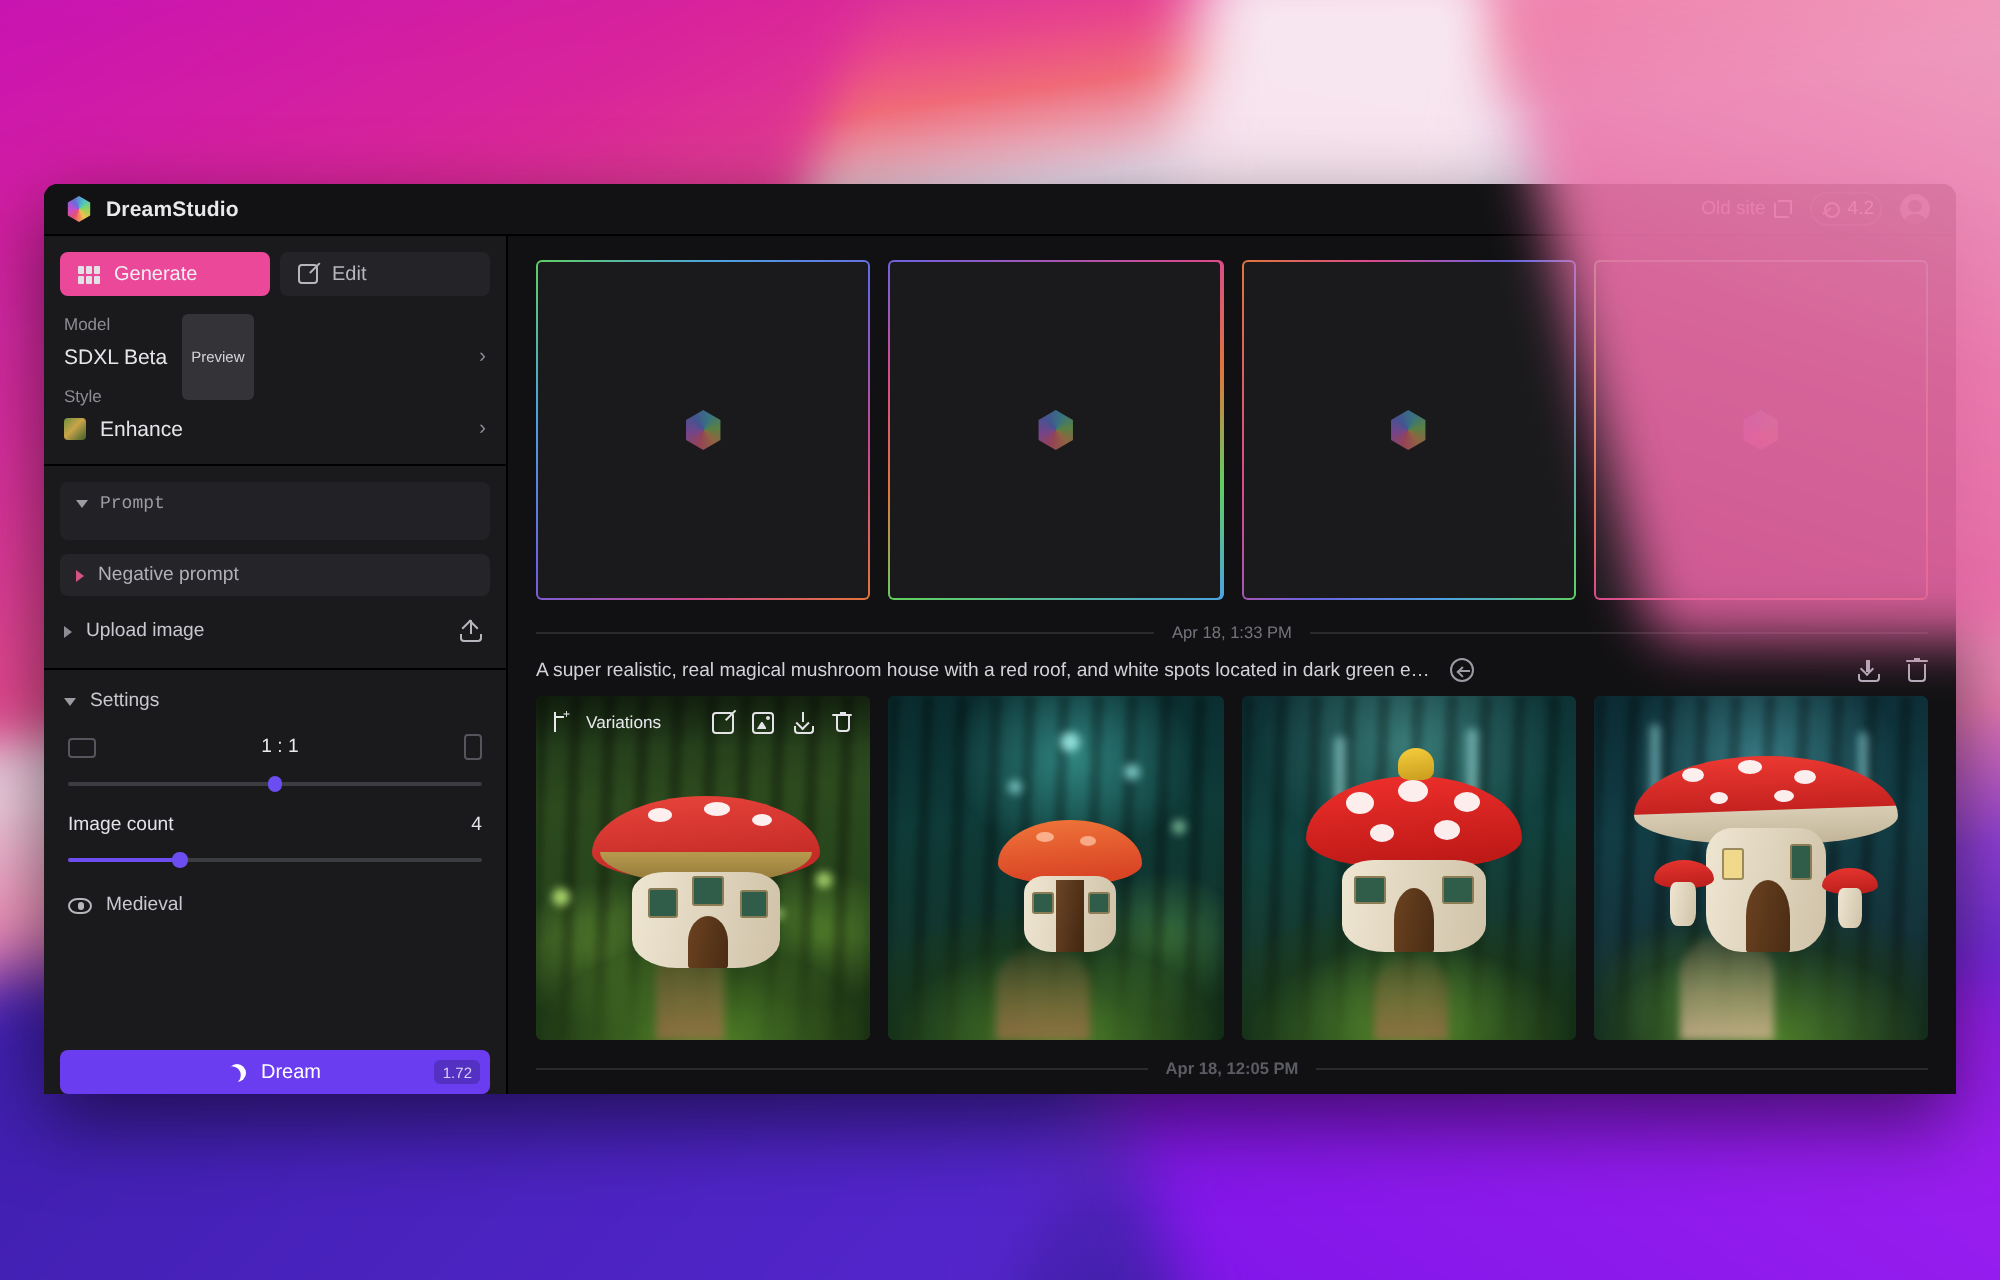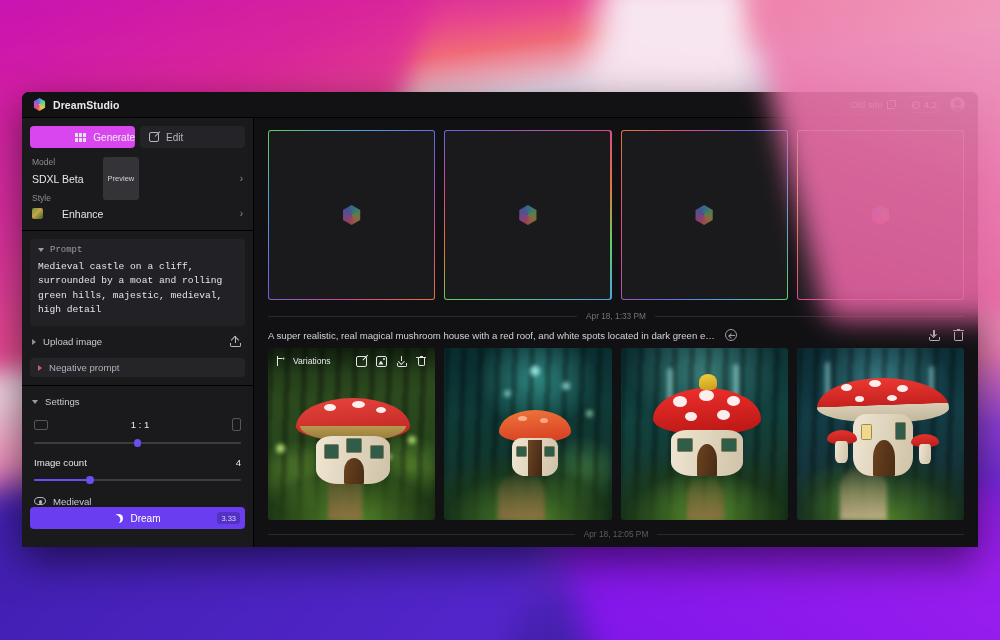--- a/index.html
+++ b/index.html
@@ -97,33 +97,33 @@
     display: flex; flex-direction: column;
     border-right: 1px solid #000;
     padding: 8px 0 0 0;
   }
   #tabs { display: flex; gap: 5px; padding: 0 8px 9px 8px; }
   .tab {
     flex: 1; height: 22px; border-radius: 4px;
     display: flex; align-items: center; gap: 7px; padding-left: 9px;
     font-size: 10px; cursor: pointer;
   }
-  .tab.active { background: #d946ef; color: #f0f0f3; justify-content: flex-end; }
+  .tab.active { background: #ec4899; color: #f0f0f3; }
   .tab.inactive { background: #242428; color: #b6b6bd; }
   .grid-icon { width: 11px; height: 9px; display: grid; grid-template-columns: repeat(3,1fr);
     grid-template-rows: repeat(2,1fr); gap: 1px; }
   .grid-icon i { background: #e2e2e6; border-radius: .5px; }
   .pencil-icon { width: 10px; height: 10px; border: 1.1px solid #b6b6bd; border-radius: 2px; position: relative; }
   .pencil-icon::after { content:""; position:absolute; right:-2px; top:-2px; width:7px; height:1.3px;
     background:#b6b6bd; transform: rotate(-45deg); transform-origin: right center; }
 
   .sb-label { color: #8d8d95; font-size: 8.5px; padding: 0 10px; margin-bottom: 2px; }
   .sb-row {
     height: 19px; display: flex; align-items: center; padding: 0 10px;
-    color: #e6e6ea; font-size: 10.5px; cursor: pointer; gap: 12px;
+    color: #e6e6ea; font-size: 10.5px; cursor: pointer;
   }
   .sb-row .chev { margin-left: auto; color: #8d8d95; font-size: 10px; }
   .badge {
     margin-left: 7px; padding: 17px 5px; border-radius: 3px;
     background: #333338; color: #d2d2d8; font-size: 7.5px;
   }
   .style-thumb {
     width: 11px; height: 11px; margin-right: 7px; border-radius: 2px;
     background: linear-gradient(135deg, #6d8f3c 0%, #c8a44a 45%, #3f5f2a 100%);
   }
@@ -163,21 +163,21 @@
   .slider .track { position: absolute; top: 4px; left: 0; right: 0; height: 1.6px; background: #3c3c43; border-radius: 1px; }
   .slider .fill { position: absolute; top: 4px; left: 0; height: 1.6px; border-radius: 1px; }
   .slider .knob { position: absolute; top: 1.2px; width: 7.4px; height: 7.4px; border-radius: 50%; background: #6b4df0; }
 
   #count-row { margin: 10px 12px 0 12px; display: flex; align-items: center; justify-content: space-between;
     color: #e3e3e9; font-size: 9.6px; }
   #advanced-row { margin: 12px 12px 0 12px; display: flex; align-items: center; gap: 7px; color: #c8c8d0; font-size: 9.6px; cursor: pointer; }
   .eye-icon { width: 12px; height: 8px; border: 1.2px solid #b6b6bd; border-radius: 50% / 62%; position: relative; }
   .eye-icon::after { content:""; position:absolute; left:3.8px; top:1.9px; width:3.2px; height:3.2px; border-radius:50%; background:#b6b6bd; }
 
-  #dream-wrap { margin-top: auto; padding: 0 8px 18px 8px; }
+  #dream-wrap { margin-top: auto; padding: 0 8px 0 8px; }
   #dream-btn {
     height: 22px; border-radius: 4px; background: #6b3df0;
     display: flex; align-items: center; justify-content: center; position: relative;
     color: #fff; font-size: 10px; cursor: pointer;
   }
   .moon-icon { width: 9px; height: 9px; border-radius: 50%;
     box-shadow: inset -2.6px 1.1px 0 0 #fff; margin-right: 7px; }
   #dream-cost { position: absolute; right: 5px; background: #5431c2; color: #d9d2ff;
     font-size: 7.5px; padding: 1.5px 4px; border-radius: 3px; }
 
@@ -292,21 +292,21 @@
   .ti-dl .base { position:absolute; left:0.4px; bottom:0; width:10px; height:3.2px;
     border:1.2px solid #e4e4e8; border-top:none; border-radius:0 0 2px 2px; }
   .ti-tr .lid { position:absolute; top:1px; left:0.2px; width:10px; height:1.2px; background:#e4e4e8; border-radius:1px; }
   .ti-tr .hdl { position:absolute; top:0; left:3.4px; width:3.4px; height:1.2px; background:#e4e4e8; }
   .ti-tr .can { position:absolute; top:2.2px; left:1.4px; width:7.4px; height:8px;
     border:1.2px solid #e4e4e8; border-top:none; border-radius:0 0 2px 2px; }
 
   
   #bottom-divider { display: flex; align-items: center; gap: 9px; margin-top: 9px; }
   #bottom-divider .line { flex: 1; height: 1px; background: #2a2a2e; }
-  #bottom-date { color: #5c5c64; font-size: 8.3px; white-space: nowrap; }
+  #bottom-date { color: #5c5c64; font-size: 8.3px; white-space: nowrap; font-weight: bold; }
 </style>
 </head>
 <body>
 
 <div id="desktop">
   <div class="wall-band wb1"></div>
   <div class="wall-band wb2"></div>
   <div class="wall-band wb3"></div>
 
   <div id="window">
@@ -363,36 +363,35 @@
           <span class="chev">›</span>
         </div>
 
         <div class="sb-sep"></div>
 
         <div id="prompt-block">
           <div class="collapse-row">
             <span class="caret-down"></span>
             <span>Prompt</span>
           </div>
-          <div id="prompt-text">Medieval castle on a cliff, surrounded by a moat and rolling green hills, majestic, medieval, high detail</div>
+        </div>
+
+        <div id="negative-prompt">
+          <span class="caret-right-pink"></span>
+          <span>Negative prompt</span>
         </div>
 
         <div id="upload-row">
           <span class="caret-right"></span>
           <span>Upload image</span>
           <span class="upload-icon">
               <span class="upload-base"></span>
             </span>
         </div>
 
-        <div id="negative-prompt">
-          <span class="caret-right-pink"></span>
-          <span>Negative prompt</span>
-        </div>
-
         <div class="sb-sep"></div>
 
         <div id="settings-header">
           <span class="caret-down"></span>
           <span>Settings</span>
         </div>
 
         <div id="ratio-row">
           <span class="ratio-ico-w"></span>
           <span id="ratio-label">1 : 1</span>
@@ -415,21 +414,21 @@
 
         <div id="advanced-row">
           <span class="eye-icon"></span>
           <span>Medieval</span>
         </div>
 
         <div id="dream-wrap">
           <div id="dream-btn">
             <span class="moon-icon"></span>
             <span>Dream</span>
-            <span id="dream-cost">3.33</span>
+            <span id="dream-cost">1.72</span>
           </div>
         </div>
       </div>
 
       <div id="main">
 
         <div id="placeholder-row">
           <div class="placeholder ph1">
               <div class="ph-inner">
                 <div class="ph-hex"></div>

